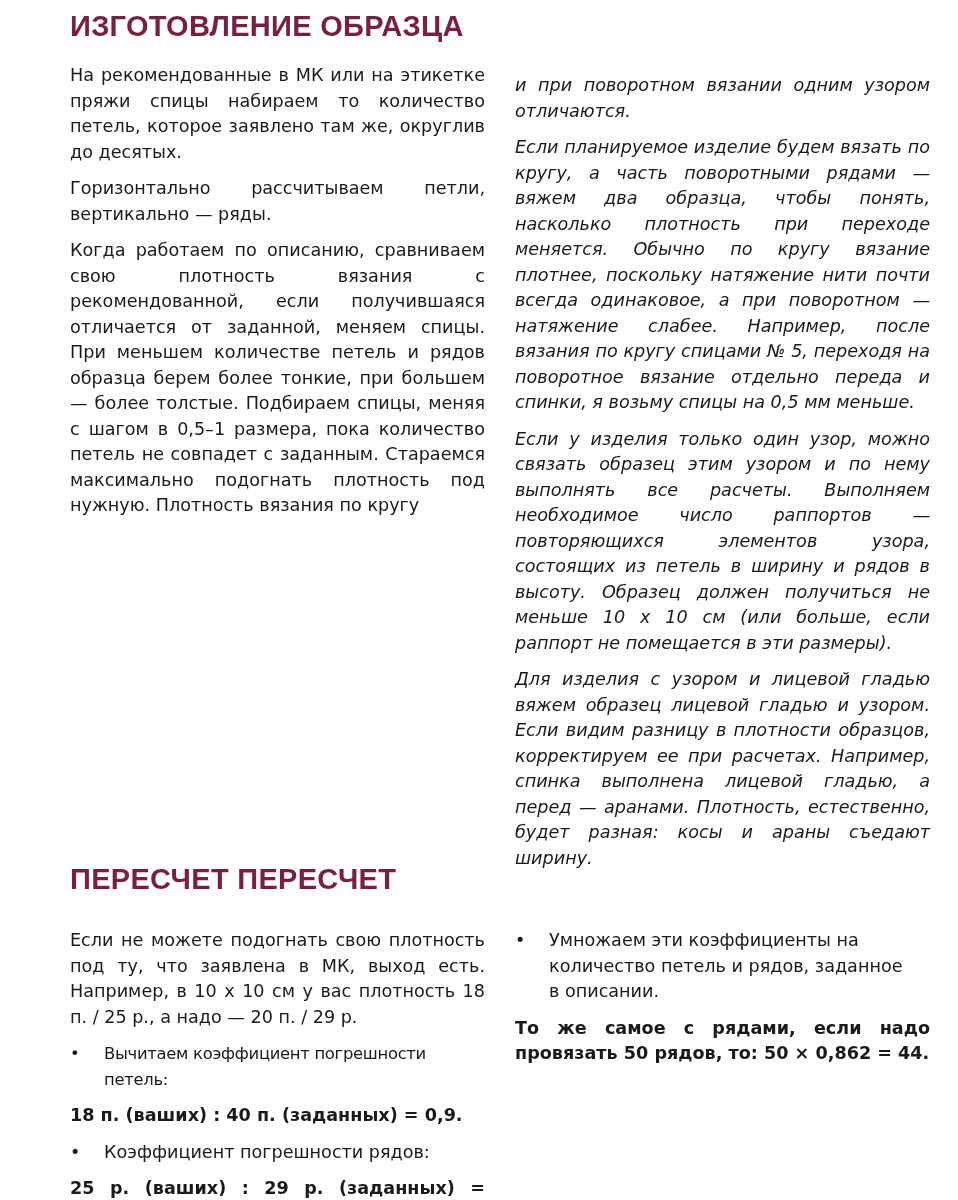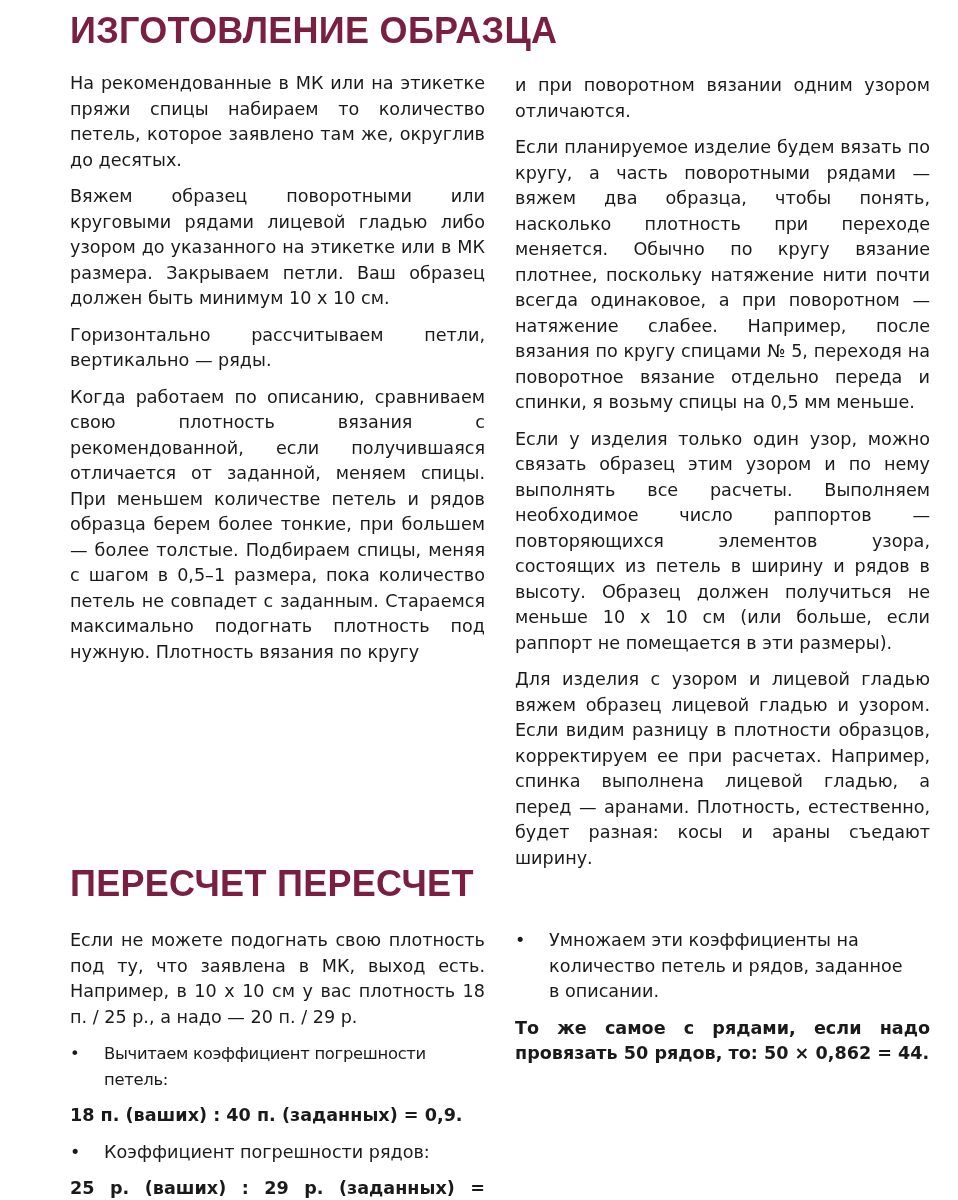--- a/index.html
+++ b/index.html
@@ -1,41 +1,40 @@
 <!DOCTYPE html>
 <html><head>
 <meta charset="utf-8">
 <style>
   html, body { margin: 0; padding: 0; background: #ffffff; }
   body { width: 958px; height: 1200px; position: relative; overflow: hidden;
          font-family: "DejaVu Sans", sans-serif; color: #1a1a1a; }
   .heading { position: absolute; left: 70px; margin: 0;
              font-family: "Liberation Sans", sans-serif; font-weight: bold;
-             font-size: 36px; letter-spacing: 0.3px; color: #7a1f42; }
+             font-size: 29px; letter-spacing: 0.3px; color: #7a1f42; }
   .col { position: absolute; width: 415px; font-size: 17.6px; line-height: 25.5px; }
   .col p { margin: 0 0 11px 0; text-align: justify; }
   .col p.last-line-left { text-align-last: left; }
   .b { font-weight: bold; }
   .bullet { position: relative; padding-left: 34px; margin: 0 0 11px 0; }
   .bullet .dot { position: absolute; left: 0; top: 0; }
   .tight { font-size: 16.4px; letter-spacing: -0.3px; }
 </style>
 </head>
 <body>
 
 <h1 class="heading" style="top:10px;">ИЗГОТОВЛЕНИЕ ОБРАЗЦА</h1>
 
-<div class="col" style="left:70px; top:71px;">
+<div class="col" style="left:70px; top:63px;">
   <p>На рекомендованные в МК или на этикетке пряжи спицы набираем то количество петель, которое заявлено там же, округлив до десятых.</p>
-  <p>Вяжем образец поворотными или круговыми рядами лицевой гладью либо узором до указанного на этикетке или в МК размера. Закрываем петли. Ваш образец должен быть минимум 10 х 10 см.</p>
   <p>Горизонтально рассчитываем петли, вертикально — ряды.</p>
   <p class="last-line-left">Когда работаем по описанию, сравниваем свою плотность вязания с рекомендованной, если получившаяся отличается от заданной, меняем спицы. При меньшем количестве петель и рядов образца берем более тонкие, при большем — более толстые. Подбираем спицы, меняя с шагом в 0,5–1 размера, пока количество петель не совпадет с заданным. Стараемся максимально подогнать плотность под нужную. Плотность вязания по кругу</p>
 </div>
 
-<div class="col" style="left:515px; top:73px;">
+<div class="col" style="left:515px; top:73px;font-style:italic;">
   <p>и при поворотном вязании одним узором отличаются.</p>
   <p>Если планируемое изделие будем вязать по кругу, а часть поворотными рядами — вяжем два образца, чтобы понять, насколько плотность при переходе меняется. Обычно по кругу вязание плотнее, поскольку натяжение нити почти всегда одинаковое, а при поворотном — натяжение слабее. Например, после вязания по кругу спицами № 5, переходя на поворотное вязание отдельно переда и спинки, я возьму спицы на 0,5 мм меньше.</p>
   <p>Если у изделия только один узор, можно связать образец этим узором и по нему выполнять все расчеты. Выполняем необходимое число раппортов — повторяющихся элементов узора, состоящих из петель в ширину и рядов в высоту. Образец должен получиться не меньше 10 х 10 см (или больше, если раппорт не помещается в эти размеры).</p>
   <p>Для изделия с узором и лицевой гладью вяжем образец лицевой гладью и узором. Если видим разницу в плотности образцов, корректируем ее при расчетах. Например, спинка выполнена лицевой гладью, а перед — аранами. Плотность, естественно, будет разная: косы и араны съедают ширину.</p>
 </div>
 
 <h1 class="heading" style="top:863px;">ПЕРЕСЧЕТ ПЕРЕСЧЕТ</h1>
 
 <div class="col" style="left:70px; top:928px;">
   <p>Если не можете подогнать свою плотность под ту, что заявлена в МК, выход есть. Например, в 10 х 10 см у вас плотность 18 п. / 25 р., а надо — 20 п. / 29 р.</p>

